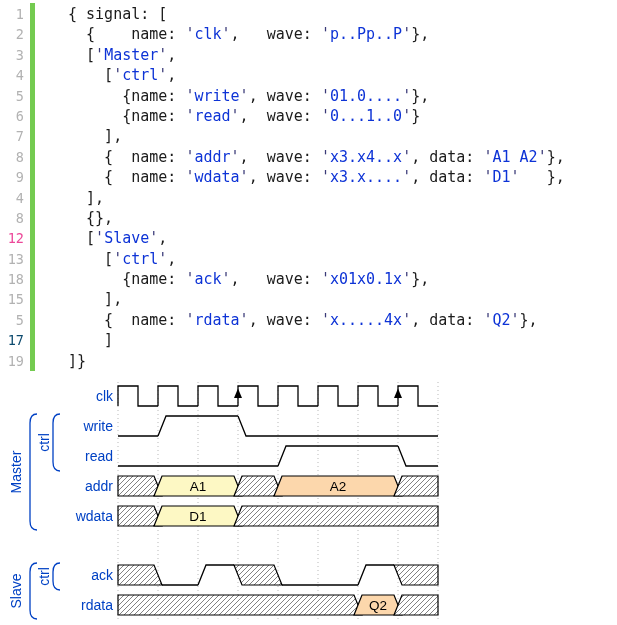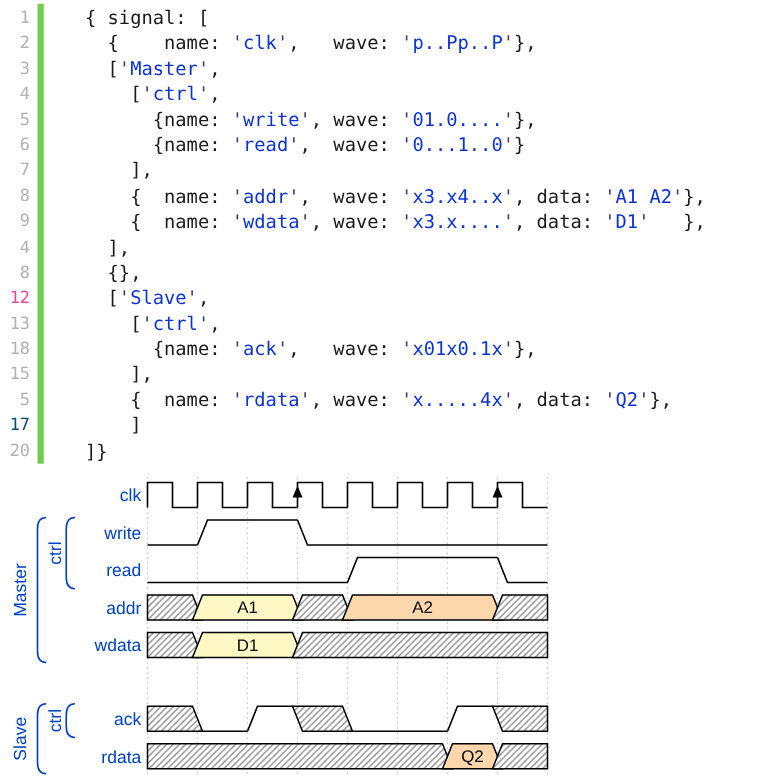--- a/index.html
+++ b/index.html
@@ -83,21 +83,21 @@
       </div>
       <div class="line">
         <span class="ln" style="color: rgb(178, 178, 178);">5</span>
         <span class="code"><span style="color: rgb(27, 27, 27);">    {  name: </span><span class="tok-q" style="color: rgb(58, 58, 120);">'</span><span class="tok-s" style="color: rgb(13, 51, 214);">rdata</span><span class="tok-q" style="color: rgb(58, 58, 120);">'</span><span style="color: rgb(27, 27, 27);">, wave: </span><span class="tok-q" style="color: rgb(58, 58, 120);">'</span><span class="tok-s" style="color: rgb(13, 51, 214);">x.....4x</span><span class="tok-q" style="color: rgb(58, 58, 120);">'</span><span style="color: rgb(27, 27, 27);">, data: </span><span class="tok-q" style="color: rgb(58, 58, 120);">'</span><span class="tok-s" style="color: rgb(13, 51, 214);">Q2</span><span class="tok-q" style="color: rgb(58, 58, 120);">'</span><span style="color: rgb(27, 27, 27);">},</span></span>
       </div>
       <div class="line">
         <span class="ln" style="color: #0c4a6e;">17</span>
         <span class="code"><span style="color: rgb(27, 27, 27);">    ]</span></span>
       </div>
       <div class="line">
-        <span class="ln" style="color: rgb(178, 178, 178);">20</span>
+        <span class="ln" style="color: rgb(178, 178, 178);">19</span>
         <span class="code"><span style="color: rgb(27, 27, 27);">]}</span></span>
       </div>
     </div>
 </div>
 
 <svg id="wave" width="617" height="251" viewBox="0 0 617 251">
     <defs>
       <pattern id="hx" width="5" height="5" patternUnits="userSpaceOnUse">
         <rect width="5" height="5" fill="#ffffff"></rect>
         <path d="M0,5 L5,0 M-1,1 L1,-1 M4,6 L6,4" stroke="#828282" stroke-width="1"></path>

